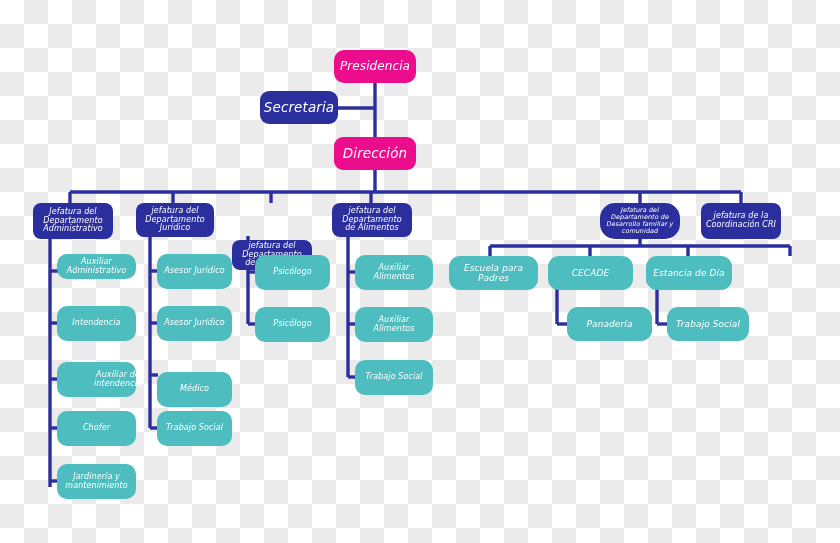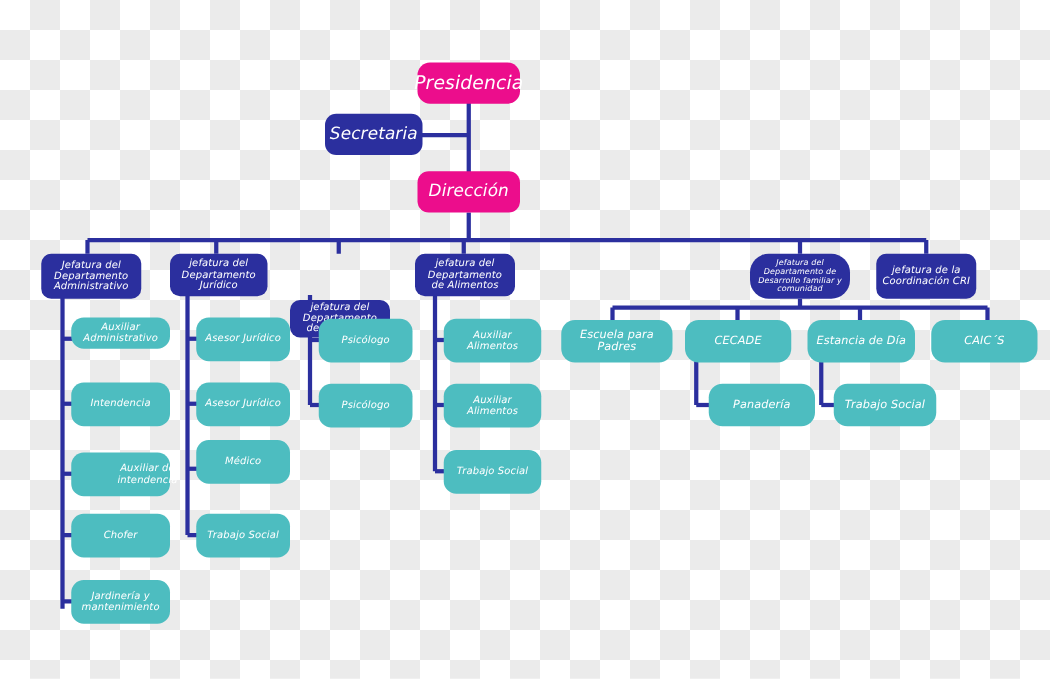--- a/index.html
+++ b/index.html
@@ -41,21 +41,21 @@
     color: #ffffff;
     font-style: italic;
     line-height: 1.12;
     padding: 2px 4px;
     border-radius: 9px;
     letter-spacing: 0.1px;
   }
   .node.pink   { background: #ec0d8c; }
   .node.navy   { background: #2b2f9e; }
   .node.teal   { background: #4dbdc0; }
-  .lvl-pres  { font-size: 15px; border-radius: 10px; }
+  .lvl-pres  { font-size: 12px; border-radius: 10px; }
   .lvl-sec   { font-size: 13.5px; border-radius: 9px; }
   .lvl-jef   { font-size: 8px; border-radius: 8px; }
   .lvl-jef-s { font-size: 6.4px; border-radius: 8px; }
   .lvl-leaf  { font-size: 8px; border-radius: 10px; }
   .lvl-leaf-lg { font-size: 9px; border-radius: 11px; }
 </style>
 </head>
 <body>
 
 <div id="canvas">
@@ -166,21 +166,21 @@
   <div class="node teal lvl-leaf" style="left:57px; top:464px; width:79px; height:35px;">
     <span>Jardinería y mantenimiento</span>
   </div>
 
   <div class="node teal lvl-leaf" style="left:157px; top:254px; width:75px; height:35px;">
     <span>Asesor Jurídico</span>
   </div>
   <div class="node teal lvl-leaf" style="left:157px; top:306px; width:75px; height:35px;">
     <span>Asesor Jurídico</span>
   </div>
-  <div class="node teal lvl-leaf" style="left:157px; top:352px; width:75px; height:35px;">
+  <div class="node teal lvl-leaf" style="left:157px; top:372px; width:75px; height:35px;">
     <span>Médico</span>
   </div>
   <div class="node teal lvl-leaf" style="left:157px; top:411px; width:75px; height:35px;">
     <span>Trabajo Social</span>
   </div>
 
   <div class="node teal lvl-leaf" style="left:255px; top:255px; width:75px; height:35px;">
     <span>Psicólogo</span>
   </div>
   <div class="node teal lvl-leaf" style="left:255px; top:307px; width:75px; height:35px;">
@@ -205,17 +205,14 @@
   </div>
   <div class="node teal lvl-leaf-lg" style="left:567px; top:307px; width:85px; height:34px;">
     <span>Panadería</span>
   </div>
   <div class="node teal lvl-leaf-lg" style="left:646px; top:256px; width:86px; height:34px;">
     <span>Estancia de Día</span>
   </div>
   <div class="node teal lvl-leaf-lg" style="left:667px; top:307px; width:82px; height:34px;">
     <span>Trabajo Social</span>
   </div>
-  <div class="node teal lvl-leaf-lg" style="left:745px; top:256px; width:85px; height:34px;">
-    <span>CAIC´S</span>
-  </div>
 
 </div>
 
 </body></html>

